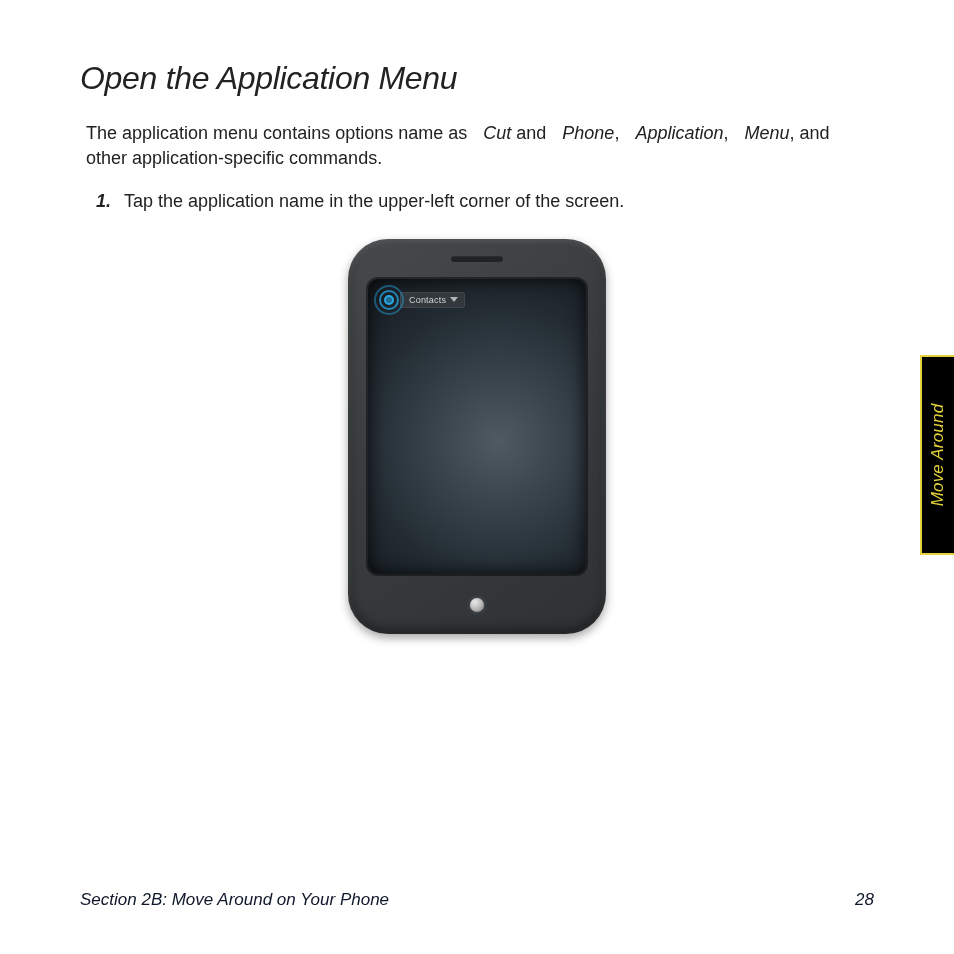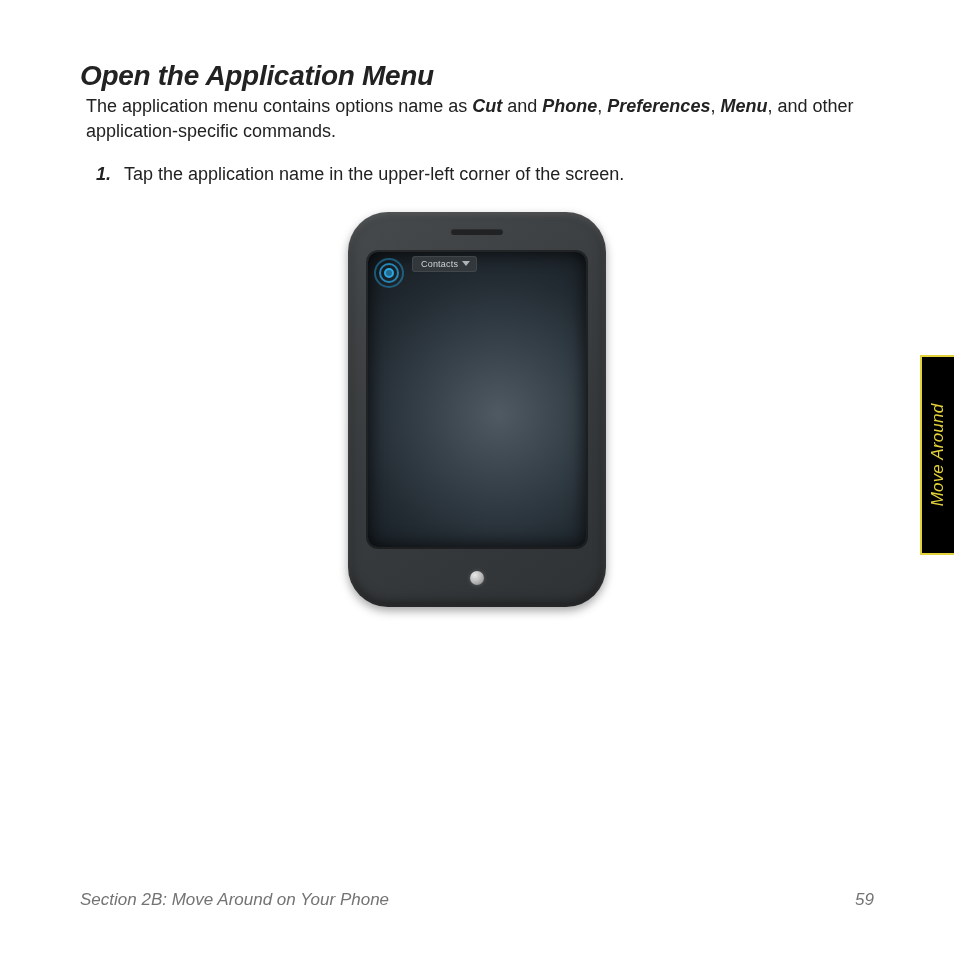--- a/index.html
+++ b/index.html
@@ -5,32 +5,32 @@
   * { box-sizing: border-box; margin: 0; padding: 0; }
   html, body { width: 954px; height: 954px; background: #fff; font-family: Arial, Helvetica, sans-serif; color: #222; }
   .page {
     position: relative;
     width: 954px;
     height: 954px;
     padding: 60px 80px 40px 80px;
   }
   .heading {
     font-style: italic;
-    font-weight: 700;
-    font-size: 28px;
+    font-weight: 400;
+    font-size: 32px;
     letter-spacing: -0.3px;
-    margin-bottom: 2px;
+    margin-bottom: 24px;
   }
   .intro {
     font-size: 18px;
     line-height: 1.4;
     margin-left: 6px;
     margin-bottom: 18px;
   }
-  .intro .bi { font-weight: 700; font-style: italic; }
+  .intro .bi { font-weight: 400; font-style: italic; margin-left: 11px; }
   .step {
     margin-left: 16px;
     font-size: 18px;
     line-height: 1.4;
     margin-bottom: 24px;
   }
   .step .num {
     font-weight: 700;
     font-style: italic;
     display: inline-block;
@@ -80,22 +80,22 @@
     height: 6px;
     border-radius: 3px;
     background: #202224;
     box-shadow: inset 0 1px 1px rgba(255,255,255,0.06);
   }
   .app-menu-tap {
     position: absolute;
     top: 4px;
     left: 4px;
     display: flex;
-    align-items: flex-start;
-    gap: 12px;
+    align-items: center;
+    gap: 0;
   }
   .ripple {
     position: relative;
     width: 34px;
     height: 34px;
   }
   .ripple span {
     position: absolute;
     border: 2px solid #2aa7e4;
     border-radius: 50%;
@@ -151,32 +151,32 @@
   
   .footer {
     position: absolute;
     left: 80px;
     right: 80px;
     bottom: 44px;
     display: flex;
     justify-content: space-between;
     font-style: italic;
     font-size: 17px;
-    color: #737373;
+    color: #0f172a;
   }
 </style>
 </head>
 <body>
 
 <div class="page">
 
   <h2 class="heading">Open the Application Menu</h2>
 
   <p class="intro">
-    <span>The application menu contains options name as </span><span class="bi">Cut</span><span> and </span><span class="bi">Phone</span><span>, </span><span class="bi">Preferences</span><span>, </span><span class="bi">Menu</span><span>, and other application-specific commands.</span>
+    <span>The application menu contains options name as </span><span class="bi">Cut</span><span> and </span><span class="bi">Phone</span><span>, </span><span class="bi">Application</span><span>, </span><span class="bi">Menu</span><span>, and other application-specific commands.</span>
   </p>
 
   <p class="step">
     <span class="num">1.</span><span>Tap the application name in the upper-left corner of the screen.</span>
   </p>
 
   <div class="figure-wrap">
     <div class="phone">
       <div class="earpiece"></div>
       <div class="screen">
@@ -195,16 +195,16 @@
       <div class="home-btn"></div>
     </div>
   </div>
 
   <div class="side-tab">
     <span>Move Around</span>
   </div>
 
   <div class="footer">
     <span>Section 2B: Move Around on Your Phone</span>
-    <span>59</span>
+    <span>28</span>
   </div>
 
 </div>
 
 </body></html>

